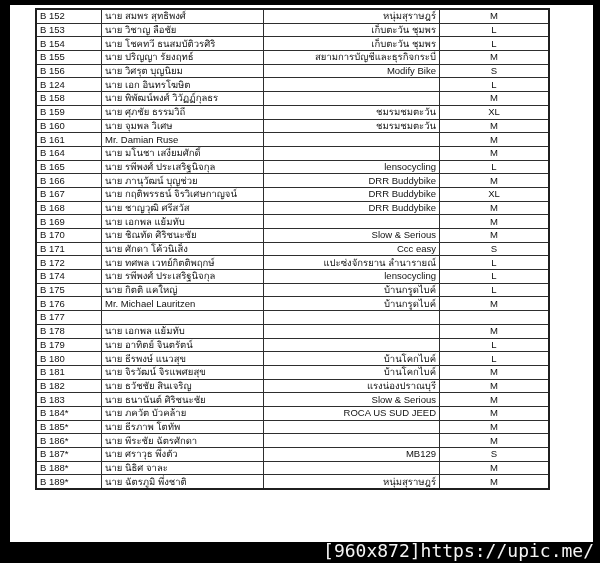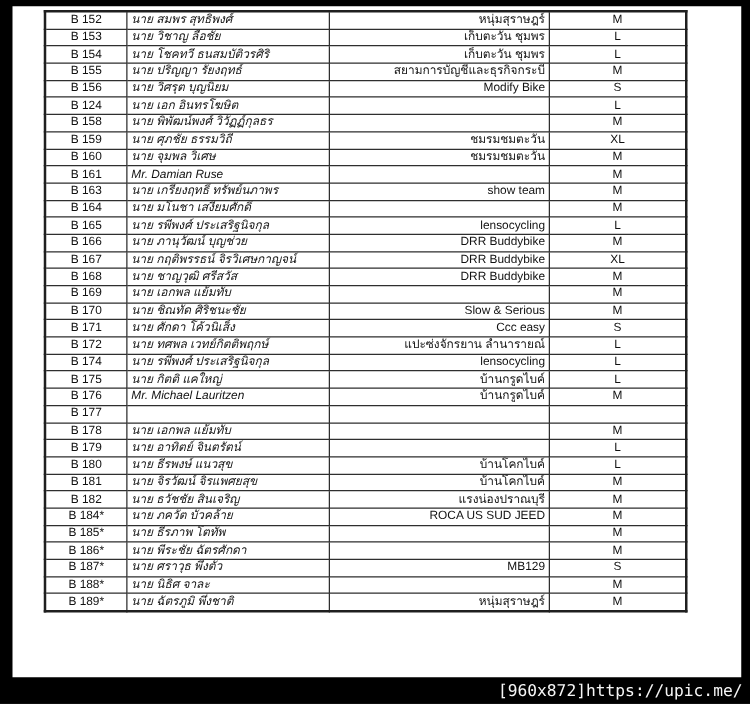--- a/index.html
+++ b/index.html
@@ -34,38 +34,38 @@
   table.roster td {
     border: 1px solid #2e2e2e;
     height: 12.7px;
     font-size: 9.5px;
     line-height: 12px;
     padding: 0 3px;
     overflow: hidden;
     white-space: nowrap;
     color: #111111;
   }
-  td.col-id   { width: 58px;  text-align: center; }
-  td.col-name { width: 155px; text-align: left; font-style: italic; }
+  td.col-id   { width: 58px;  text-align: left; }
+  td.col-name { width: 155px; text-align: left; }
   td.col-team { width: 169px; text-align: right; }
   td.col-size { width: 102px; text-align: center; }
   .watermark-band {
     position: absolute;
     left: 0;
     bottom: 0;
     width: 100%;
     height: 21px;
     background: #000000;
   }
   .watermark-text {
     position: absolute;
     right: 6px;
     bottom: 2px;
     color: #f5f5f5;
-    font-size: 13px;
+    font-size: 18px;
     font-family: "DejaVu Sans Mono", monospace;
     letter-spacing: 0px;
   }
 </style>
 </head>
 <body>
 
 <div class="page">
   <table class="roster">
     <tbody id="roster-body">
@@ -123,26 +123,20 @@
           <td class="col-team">ชมรมชมตะวัน</td>
           <td class="col-size">M</td>
         </tr>
         <tr>
           <td class="col-id">B 161</td>
           <td class="col-name">Mr. Damian Ruse</td>
           <td class="col-team"></td>
           <td class="col-size">M</td>
         </tr>
         <tr>
-          <td class="col-id">B 163</td>
-          <td class="col-name">นาย เกรียงฤทธิ์ ทรัพย์นภาพร</td>
-          <td class="col-team">show team</td>
-          <td class="col-size">M</td>
-        </tr>
-        <tr>
           <td class="col-id">B 164</td>
           <td class="col-name">นาย มโนชา เสงี่ยมศักดิ์</td>
           <td class="col-team"></td>
           <td class="col-size">M</td>
         </tr>
         <tr>
           <td class="col-id">B 165</td>
           <td class="col-name">นาย รพีพงศ์ ประเสริฐนิจกุล</td>
           <td class="col-team">lensocycling</td>
           <td class="col-size">L</td>
@@ -234,20 +228,26 @@
         <tr>
           <td class="col-id">B 181</td>
           <td class="col-name">นาย จิรวัฒน์ จิรแพศยสุข</td>
           <td class="col-team">บ้านโคกไบค์</td>
           <td class="col-size">M</td>
         </tr>
         <tr>
           <td class="col-id">B 182</td>
           <td class="col-name">นาย ธวัชชัย สินเจริญ</td>
           <td class="col-team">แรงน่องปราณบุรี</td>
+          <td class="col-size">M</td>
+        </tr>
+        <tr>
+          <td class="col-id">B 183</td>
+          <td class="col-name">นาย ธนานันต์ ศิริชนะชัย</td>
+          <td class="col-team">Slow &amp; Serious</td>
           <td class="col-size">M</td>
         </tr>
         <tr>
           <td class="col-id">B 184*</td>
           <td class="col-name">นาย ภควัต บัวคล้าย</td>
           <td class="col-team">ROCA US SUD JEED</td>
           <td class="col-size">M</td>
         </tr>
         <tr>
           <td class="col-id">B 185*</td>

